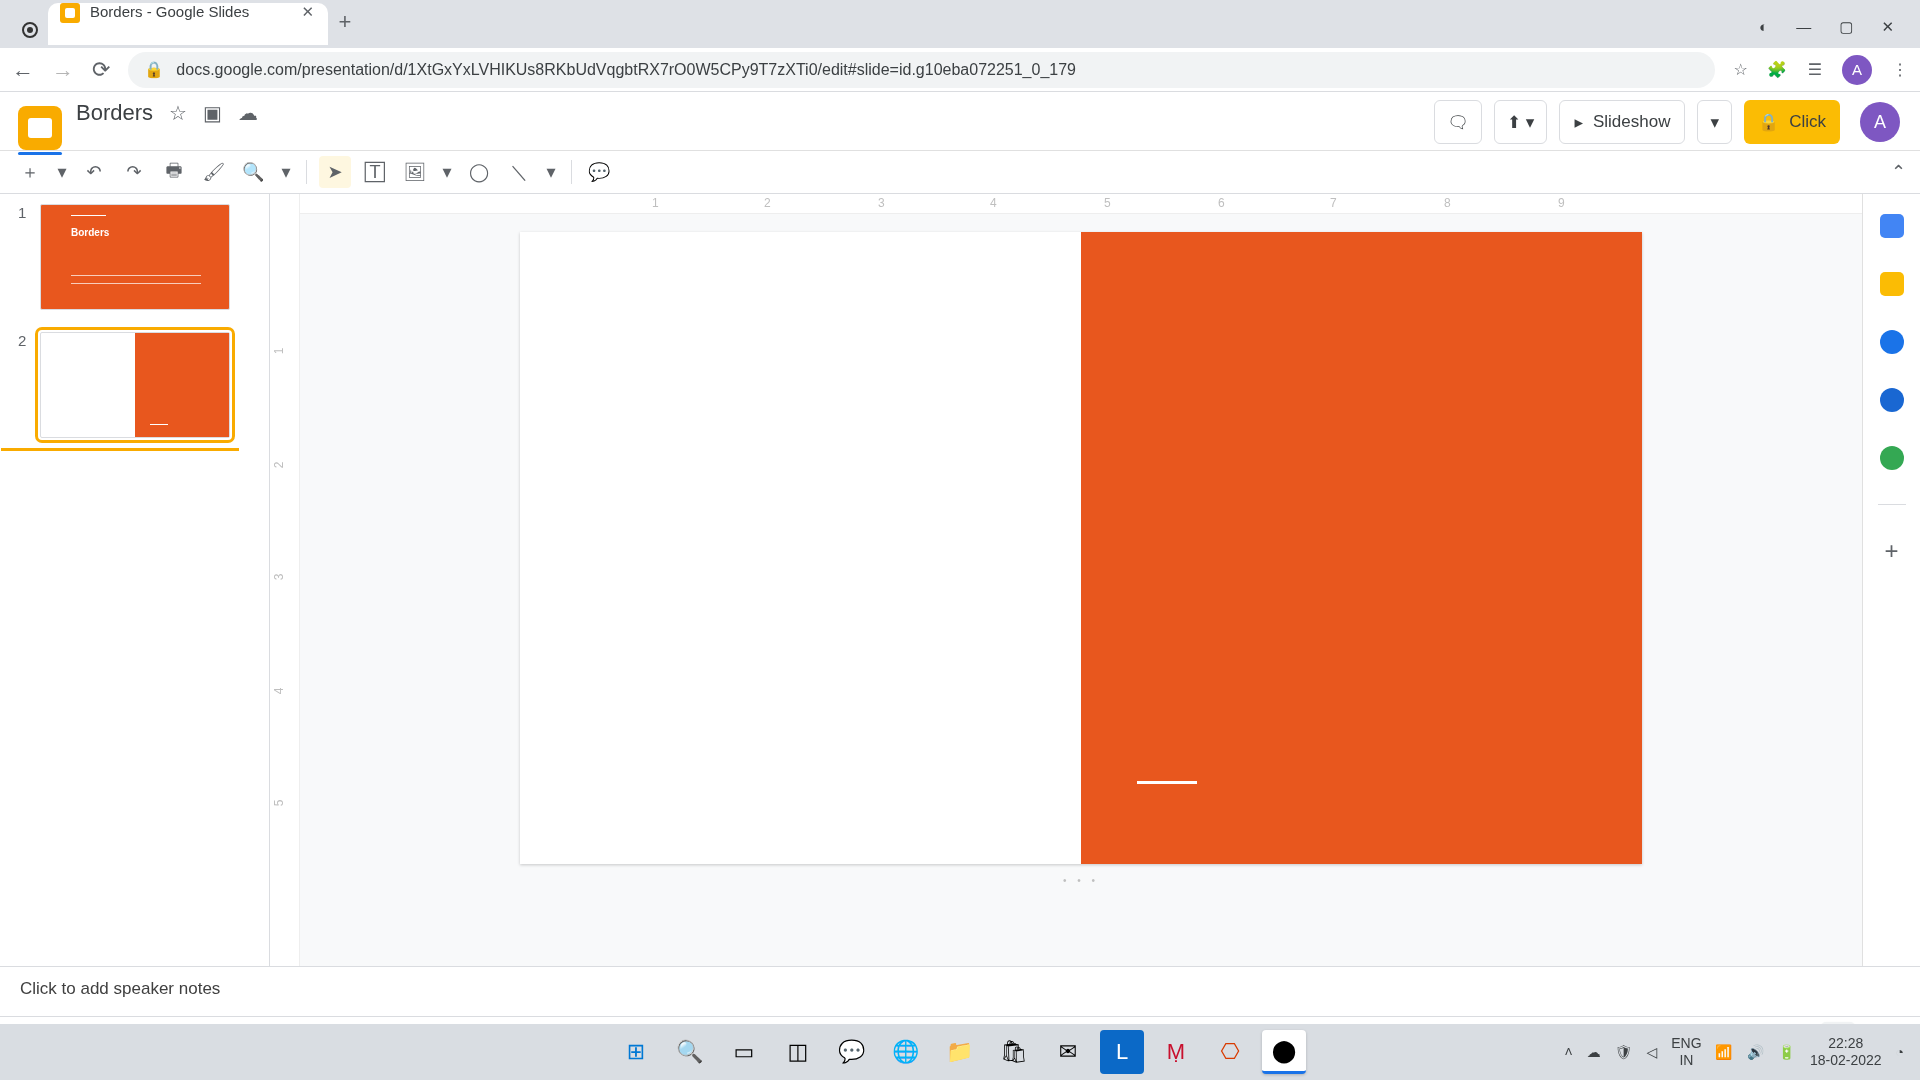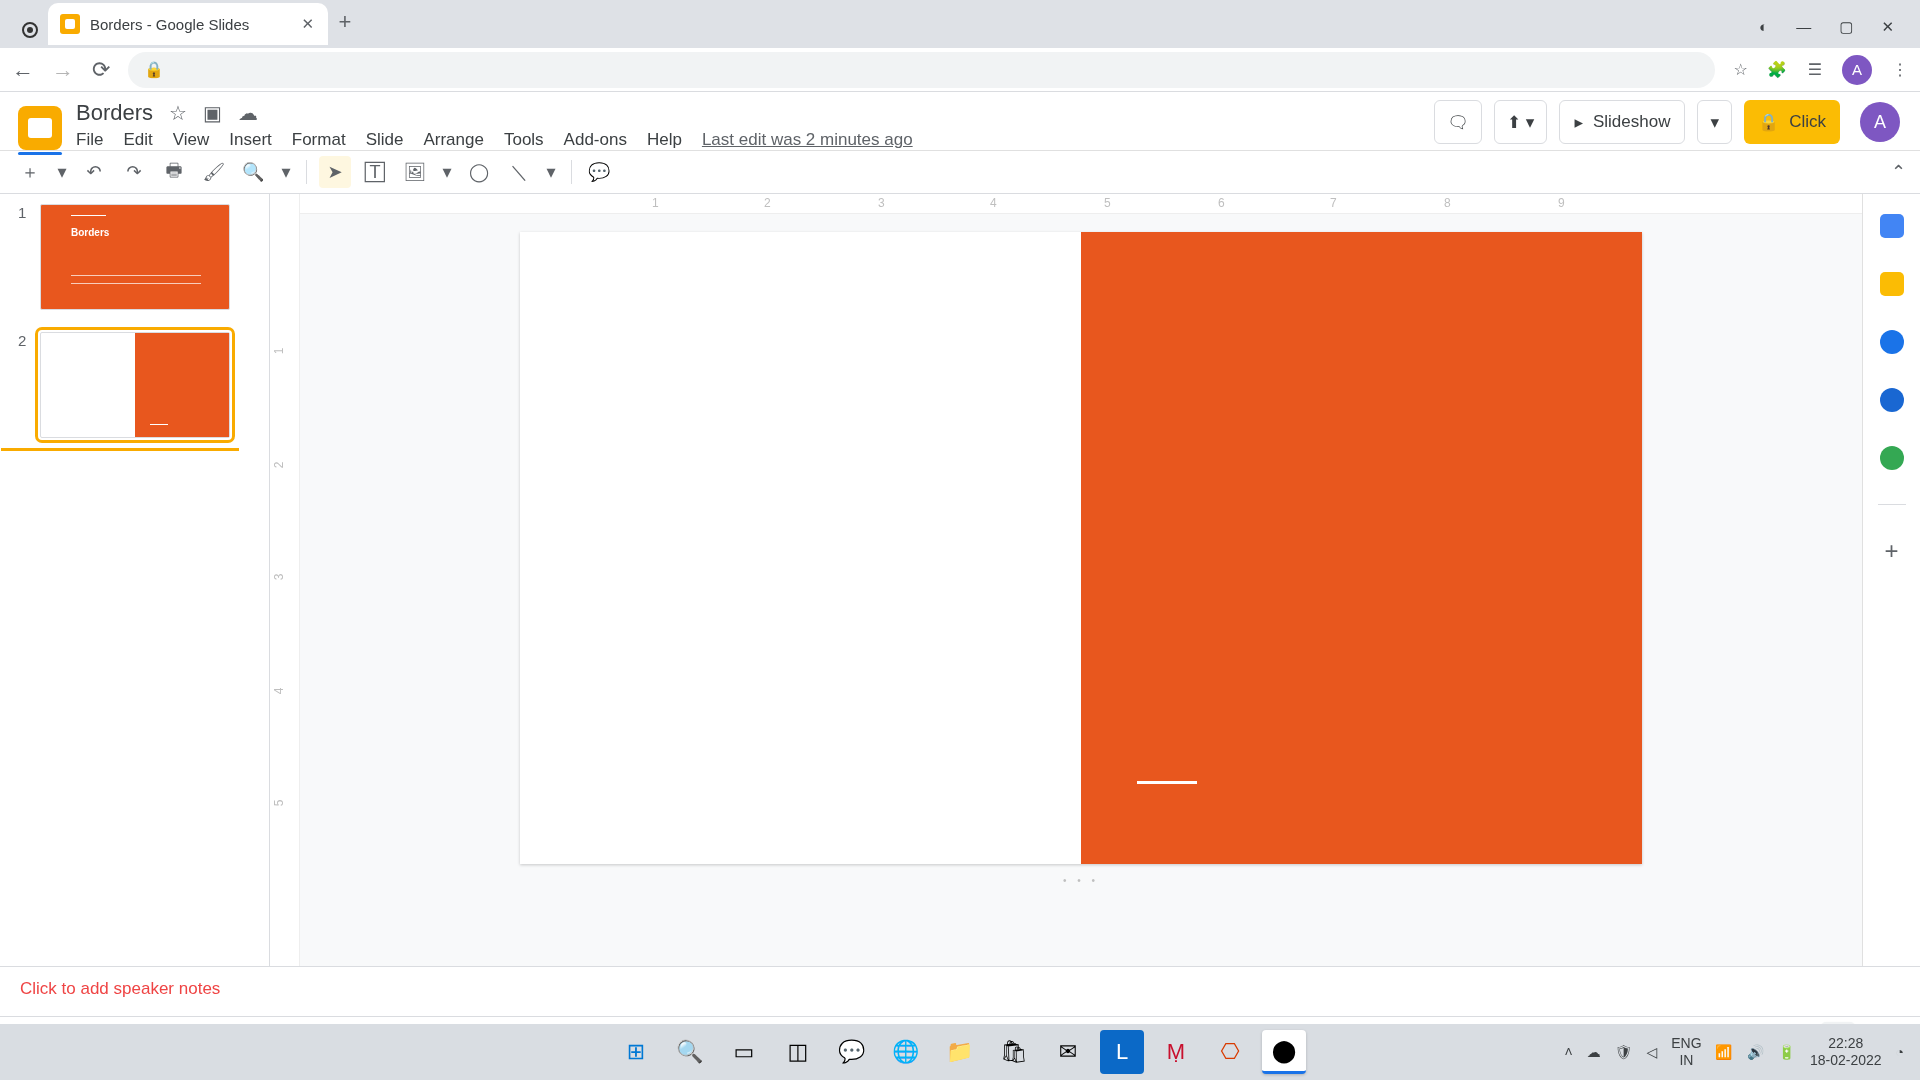--- a/index.html
+++ b/index.html
@@ -1,21 +1,21 @@
 <!DOCTYPE html>
 <html><head>
 <meta charset="utf-8">
 <style>
 * { margin:0; padding:0; box-sizing:border-box; font-family:"Segoe UI",Arial,sans-serif; }
 body { width:1920px; height:1080px; background:#fff; overflow:hidden; position:relative; }
 
 
 .titlebar { height:48px; background:#dee1e6; display:flex; align-items:flex-end; padding:0 8px; }
 .tabstrip { display:flex; align-items:center; gap:0; height:100%; }
-.tab { display:flex; align-items:center; gap:10px; background:#fff; border-radius:10px 10px 0 0; height:42px; padding:0 14px 0 12px; min-width:280px; font-size:15px; color:#3c4043; position:relative; }
+.tab { display:flex; align-items:flex-start; gap:10px; background:#fff; border-radius:10px 10px 0 0; height:42px; padding:0 14px 0 12px; min-width:280px; font-size:15px; color:#3c4043; position:relative; }
 .tab .fav { width:20px; height:20px; background:#f9ab00; border-radius:3px; position:relative; }
 .tab .fav:after { content:""; position:absolute; inset:5px; background:#fff; border-radius:2px; }
 .tab .close { color:#5f6368; font-size:15px; margin-left:auto; }
 .newtab-btn { color:#5f6368; width:34px; height:34px; display:flex; align-items:center; justify-content:center; font-size:22px; margin-bottom:4px; }
 .record-dot { width:16px; height:16px; border:2px solid #333; border-radius:50%; margin:0 10px 10px 14px; position:relative; }
 .record-dot:after { content:""; position:absolute; inset:3px; background:#333; border-radius:50%; }
 .win-controls { margin-left:auto; display:flex; gap:28px; padding:0 18px 12px 0; color:#3c4043; }
 .win-controls span { font-size:15px; }
 
 .addr-bar { height:44px; display:flex; align-items:center; padding:0 12px; gap:18px; border-bottom:1px solid #dadce0; }
@@ -67,21 +67,21 @@
 
 .vruler { width:30px; background:#fff; border-right:1px solid #eee; position:relative; }
 .vnum { position:absolute; left:6px; font-size:12px; color:#bfbfbf; transform:rotate(-90deg); }
 .canvas-area { flex:1; background:#f8f9fa; display:flex; flex-direction:column; align-items:center; overflow:hidden; position:relative; }
 .hruler { height:20px; width:100%; background:#fff; border-bottom:1px solid #eee; position:relative; }
 .hnum { position:absolute; top:2px; font-size:12px; color:#bfbfbf; }
 .slide-canvas { width:1122px; height:632px; background:#fff; box-shadow:0 1px 3px rgba(0,0,0,0.2); margin-top:18px; position:relative; }
 .big-orange { position:absolute; left:50%; top:0; right:0; bottom:0; background:#e8571e; }
 .accent-line { position:absolute; left:55%; bottom:80px; width:60px; height:3px; background:#fff; }
 .resize-handle { height:12px; width:100%; display:flex; align-items:center; justify-content:center; color:#bfbfbf; font-size:10px; letter-spacing:4px; margin-top:10px; }
-.notes { height:50px; border-top:1px solid #dadce0; padding:12px 20px; color:#ef4444; font-size:17px; }
+.notes { height:50px; border-top:1px solid #dadce0; padding:12px 20px; color:#404040; font-size:17px; }
 .rightpanel { width:58px; border-left:1px solid #e0e0e0; display:flex; flex-direction:column; align-items:center; padding-top:20px; gap:34px; }
 .rp-icon { width:24px; height:24px; border-radius:5px; }
 
 
 .bottom { height:44px; border-top:1px solid #dadce0; display:flex; align-items:center; padding:0 18px; gap:24px; color:#5f6368; }
 .explore-btn { margin-left:auto; display:flex; align-items:center; justify-content:center; width:34px; height:34px; background:#f1f3f4; border-radius:5px; box-shadow:0 1px 2px rgba(0,0,0,.15); }
 
 
 .taskbar { position:absolute; bottom:0; left:0; right:0; height:56px; background:#d9dde2; display:flex; align-items:center; }
 .tb-center { position:absolute; left:50%; transform:translateX(-50%); display:flex; gap:10px; }
@@ -110,53 +110,41 @@
     <span>✕</span>
   </div>
 </div>
 
 <div class="addr-bar">
   <span class="nav-icon">←</span>
   <span class="nav-icon disabled">→</span>
   <span class="nav-icon">⟳</span>
   <div class="omnibox">
     <span>🔒</span>
+    <span>docs.google.com/presentation/d/1XtGxYxLVHIKUs8RKbUdVqgbtRX7rO0W5CPy9T7zXTi0/edit#slide=id.g10eba072251_0_179</span>
   </div>
   <div class="omni-tail">
     <span>☆</span>
     <span>🧩</span>
     <span>☰</span>
     <span class="avatar-sm">
         <span>A</span>
       </span>
     <span>⋮</span>
   </div>
 </div>
 
 <div class="docs-hdr">
   <div class="slides-logo"></div>
   <div class="docs-left">
     <div class="title-row">
       <span class="doc-title">Borders</span>
       <span class="title-icon">☆</span>
       <span class="title-icon">▣</span>
       <span class="title-icon">☁</span>
-    </div>
-    <div class="menu-row">
-      <span>File</span>
-      <span>Edit</span>
-      <span>View</span>
-      <span>Insert</span>
-      <span>Format</span>
-      <span>Slide</span>
-      <span>Arrange</span>
-      <span>Tools</span>
-      <span>Add-ons</span>
-      <span>Help</span>
-      <span class="last-edit">Last edit was 2 minutes ago</span>
     </div>
   </div>
   <div class="docs-right">
     <div class="hdr-btn icon-only">🗨</div>
     <div class="hdr-btn icon-only">⬆ ▾</div>
     <div class="hdr-btn">
         <span>▸</span>
         <span>Slideshow</span>
       </div>
     <div class="hdr-btn icon-only">▾</div>

